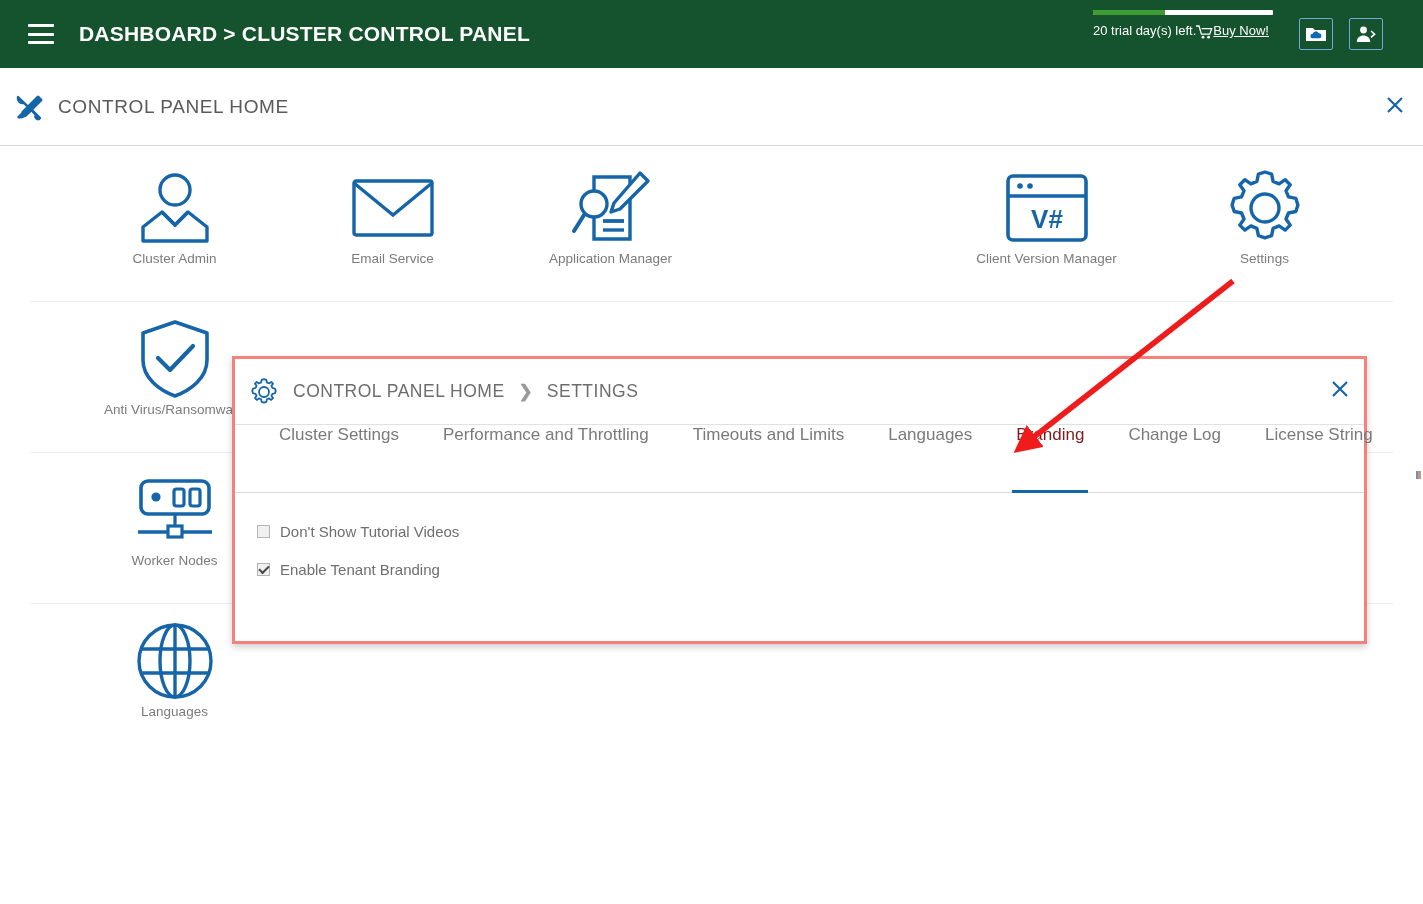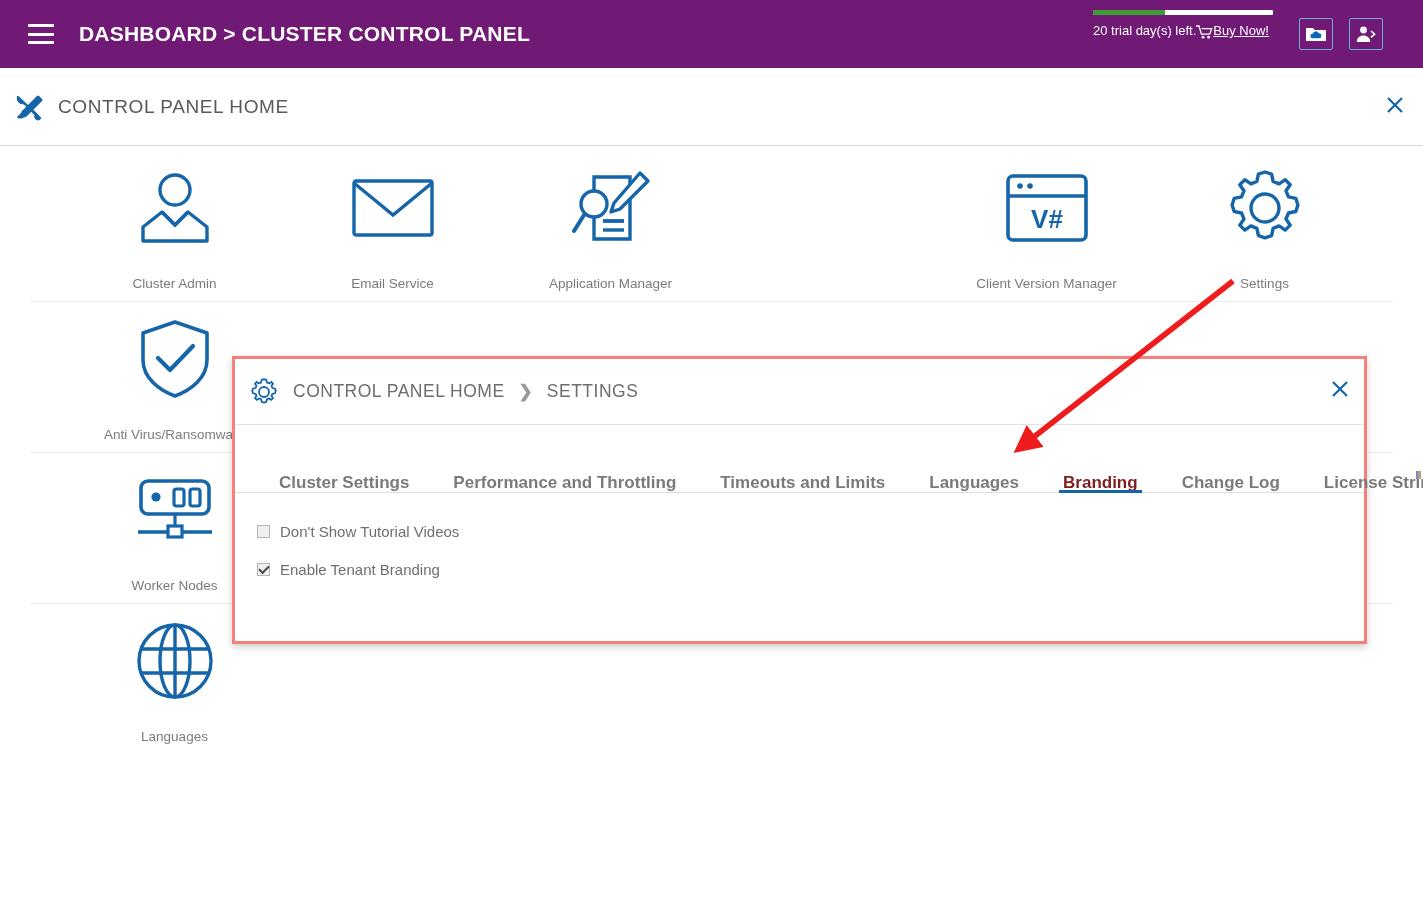--- a/index.html
+++ b/index.html
@@ -7,21 +7,21 @@
     width: 1423px; height: 904px;
     font-family: "Liberation Sans", sans-serif;
     background: #ffffff;
     overflow: hidden;
   }
   #root { position: relative; width: 1423px; height: 904px; background: #fff; }
 
   
   .topbar {
     position: absolute; left: 0; top: 0; width: 1423px; height: 68px;
-    background: #701a75; display: flex; align-items: center;
+    background: #14532d; display: flex; align-items: center;
   }
   .hamburger { margin-left: 28px; width: 26px; height: 20px; display: flex;
     flex-direction: column; justify-content: space-between; cursor: pointer; }
   .hamburger i { display: block; height: 3px; background: #fff; border-radius: 1px; }
   .brand-title {
     margin-left: 25px; color: #ffffff; font-size: 21px; font-weight: bold;
     letter-spacing: 0.2px; white-space: nowrap;
   }
 
   .trial-block { position: absolute; right: 150px; top: 10px; width: 180px; text-align: left; }
@@ -58,21 +58,21 @@
   .grid-row { position: relative; height: 151px; }
   .grid-row + .grid-row::before {
     content: ""; position: absolute; left: 30px; right: 30px; top: 0;
     height: 1px; background: #eeeeee;
   }
   .tile {
     position: absolute; top: 18px; width: 175px; text-align: center;
     cursor: pointer;
   }
   .tile .glyph { height: 80px; display: flex; align-items: center; justify-content: center; }
-  .tile .lbl { margin-top: 28px; font-size: 13.5px; color: #7b7b7b; white-space: nowrap; }
+  .tile .lbl { margin-top: 3px; font-size: 13.5px; color: #7b7b7b; white-space: nowrap; }
 
   
   .overlay {
     position: absolute; left: 232px; top: 356px; width: 1135px; height: 288px;
     background: #ffffff;
     border: 3px solid #f4827c;
     box-shadow: 0 3px 7px rgba(0,0,0,0.20);
   }
   .ov-head {
     height: 66px; display: flex; align-items: center; position: relative;
@@ -81,22 +81,22 @@
   .ov-head .gear { margin-left: 14px; width: 30px; height: 30px; }
   .ov-crumb { margin-left: 14px; font-size: 17.5px; color: #6d6d6d; letter-spacing: 0.5px; }
   .ov-chevron { margin: 0 14px; color: #9a9a9a; font-size: 17px; font-weight: bold; }
   .ov-head .close { position: absolute; right: 14px; top: 20px; cursor: pointer; }
 
   .ov-tabs {
     height: 68px; display: flex; align-items: center; padding-left: 22px; gap: 0px;
     border-bottom: 1px solid #dcdcdc; background: #fff;
   }
   .ov-tab {
-    position: relative; padding: 0 22px; height: 68px; display: flex; align-items: flex-end;
-    font-size: 17px; color: #7a7a7a; cursor: pointer; white-space: nowrap; font-weight: bold;
+    position: relative; padding: 0 22px; height: 68px; display: flex; align-items: flex-start;
+    font-size: 17px; color: #7a7a7a; cursor: pointer; white-space: nowrap;
   }
   .ov-tab.active { color: #7f1d1d; }
   .ov-tab.active::after {
     content: ""; position: absolute; left: 18px; right: 18px; bottom: 0;
     height: 3px; background: #1565a8;
   }
 
   .ov-body { padding: 30px 4px 0 22px; }
   .chk-row { display: flex; align-items: center; margin-bottom: 21px; }
   .chk {

